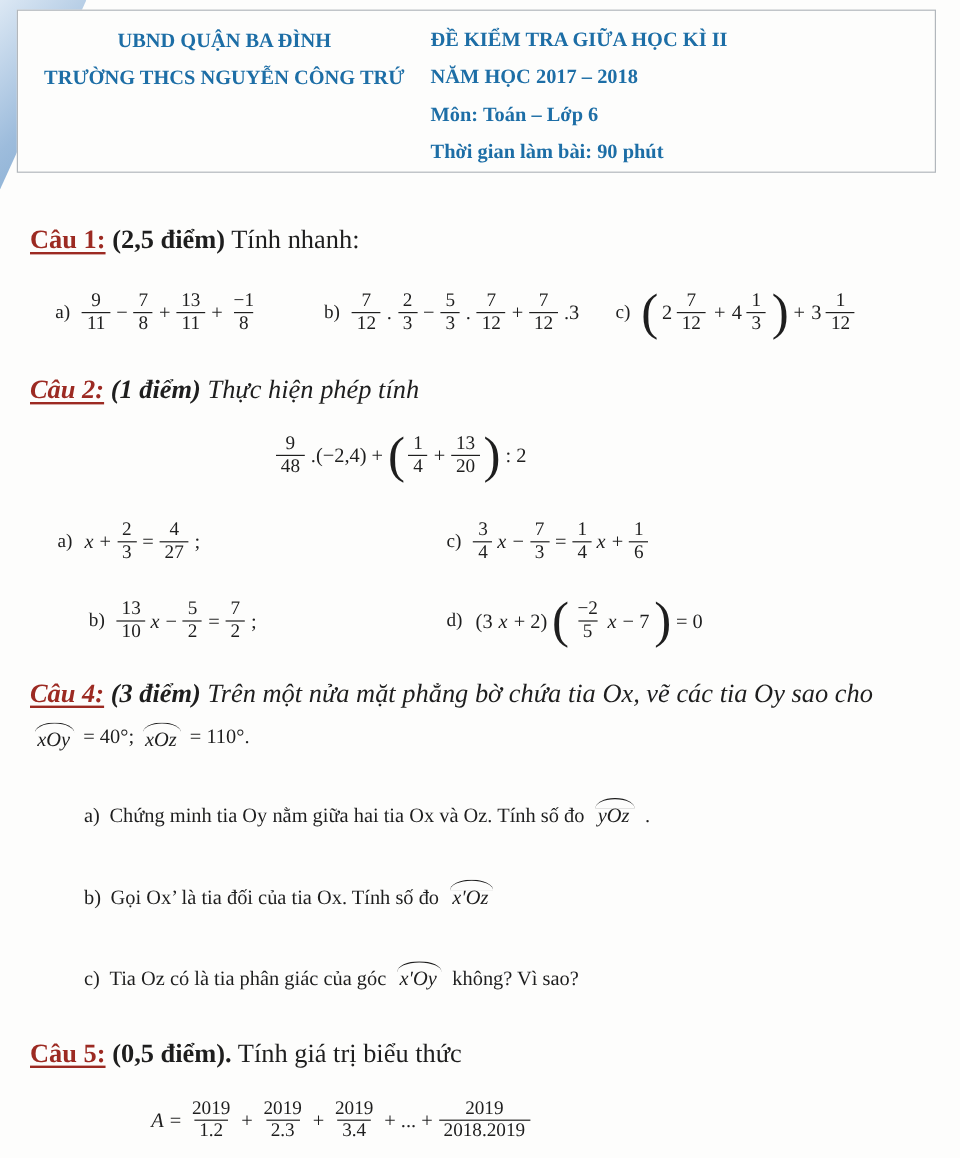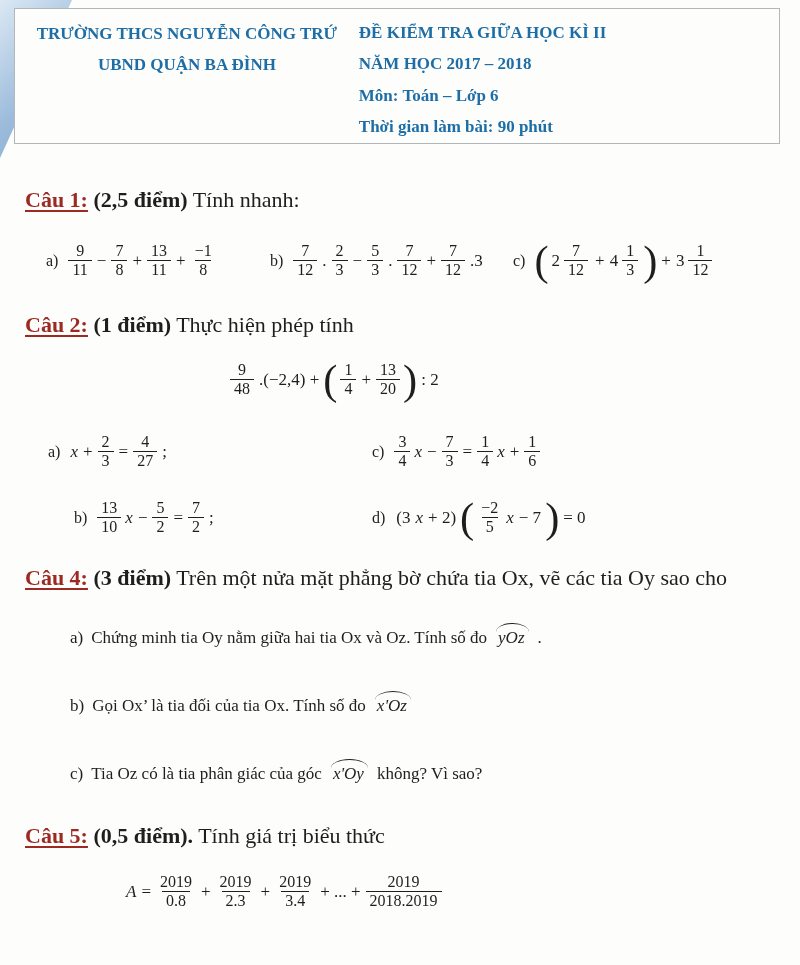--- a/index.html
+++ b/index.html
@@ -78,34 +78,34 @@
   }
   .q3grid .cell{display:flex;align-items:center;min-height:58px;}
   .q3grid .indent{margin-left:26px;}
   .q4line{margin:8px 0 0 25px;min-height:34px;}
   .q4item{display:flex;align-items:baseline;margin:15px 0 0 70px;font-size:17px;}
   .q4item .itext{line-height:1.4;}
   .q4item .math{margin:14px 5px;}
   .q5row{margin:10px 0 0 124px;min-height:60px;display:flex;align-items:center;}
   .footer{width:620px;margin-top:50px;text-align:center;font-weight:bold;font-size:17px;}
   .spacer-top{height:40px;}
-  .mt14{margin-top:15px;}
+  .mt14{margin-top:15px;font-style:italic;}
   .mt16{margin-top:17px;}
   .mt20{margin-top:21px;}
 </style>
 </head>
 <body>
 
 <div class="page">
   <div class="corner"></div>
 
   <div class="hbox">
     <div class="hleft">
+      <div>UBND QUẬN BA ĐÌNH</div>
       <div>TRƯỜNG THCS NGUYỄN CÔNG TRỨ</div>
-      <div>UBND QUẬN BA ĐÌNH</div>
     </div>
     <div class="hright">
       <div>ĐỀ KIỂM TRA GIỮA HỌC KÌ II</div>
       <div>NĂM HỌC 2017 – 2018</div>
       <div>Môn: Toán – Lớp 6</div>
       <div>Thời gian làm bài: 90 phút</div>
     </div>
   </div>
 
   <div class="spacer-top"></div>
@@ -311,20 +311,28 @@
           <span class="mt">= 0</span>
         </span>
     </div>
   </div>
 
   <p class="qhead mt14">
     <span class="qlabel">Câu 4:</span>
     <span class="qpts">(3 điểm)</span>
     <span>Trên một nửa mặt phẳng bờ chứa tia Ox, vẽ các tia Oy sao cho</span>
   </p>
+  <div class="q4line">
+    <span class="math">
+        <span class="hat">xOy</span>
+        <span class="mt">= 40°;</span>
+        <span class="hat">xOz</span>
+        <span class="mt">= 110°.</span>
+      </span>
+  </div>
   <div class="q4item">
     <span class="mk">a)</span>
     <span class="itext">Chứng minh tia Oy nằm giữa hai tia Ox và Oz. Tính số đo</span>
     <span class="math">
         <span class="hat">yOz</span>
       </span>
     <span class="itext">.</span>
   </div>
   <div class="q4item">
     <span class="mk">b)</span>
@@ -347,21 +355,21 @@
     <span class="qlabel">Câu 5:</span>
     <span class="qpts">(0,5 điểm).</span>
     <span>Tính giá trị biểu thức</span>
   </p>
   <div class="q5row">
     <span class="math">
         <span class="mv">A</span>
         <span class="mt">=</span>
         <span class="frac">
           <span class="num">2019</span>
-          <span class="den">0.8</span>
+          <span class="den">1.2</span>
         </span>
         <span class="mt">+</span>
         <span class="frac">
           <span class="num">2019</span>
           <span class="den">2.3</span>
         </span>
         <span class="mt">+</span>
         <span class="frac">
           <span class="num">2019</span>
           <span class="den">3.4</span>

